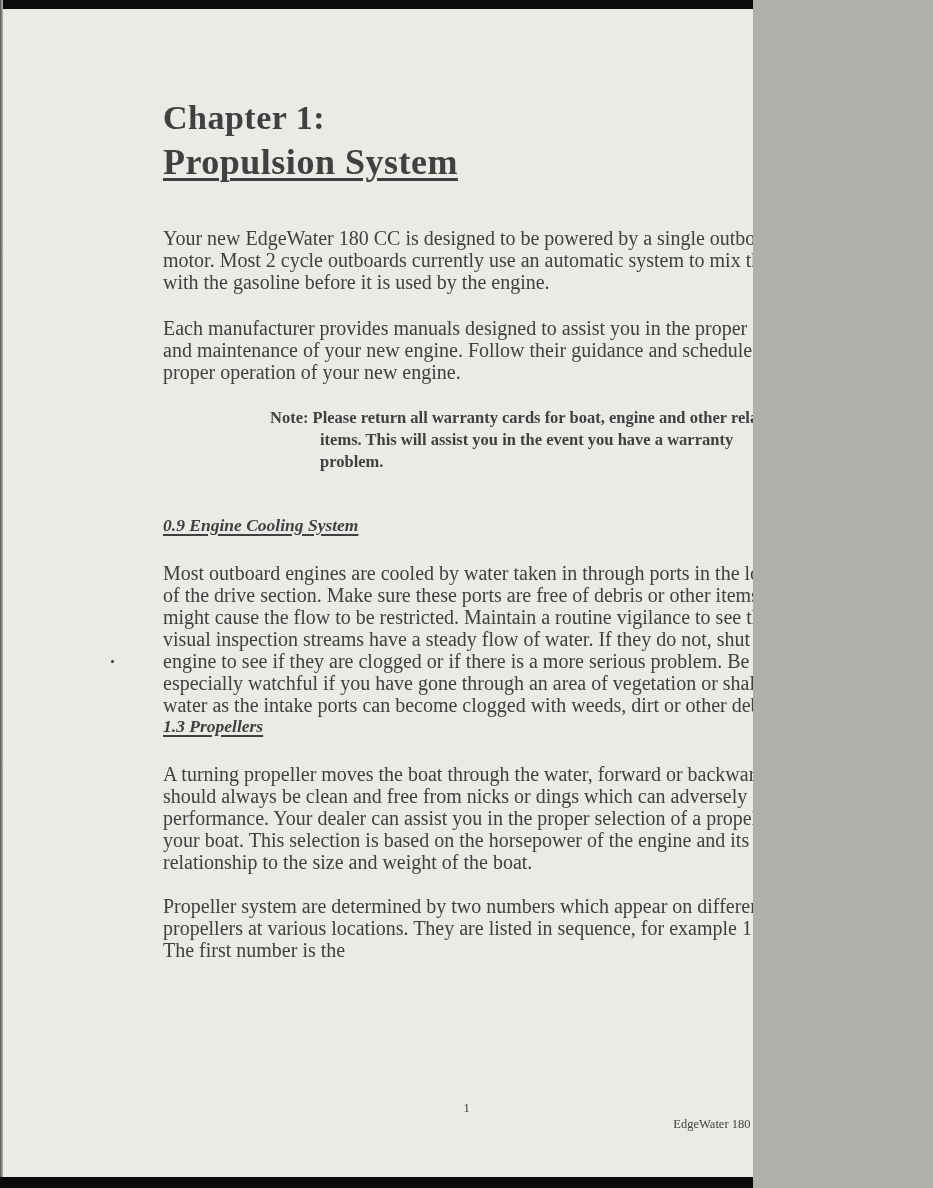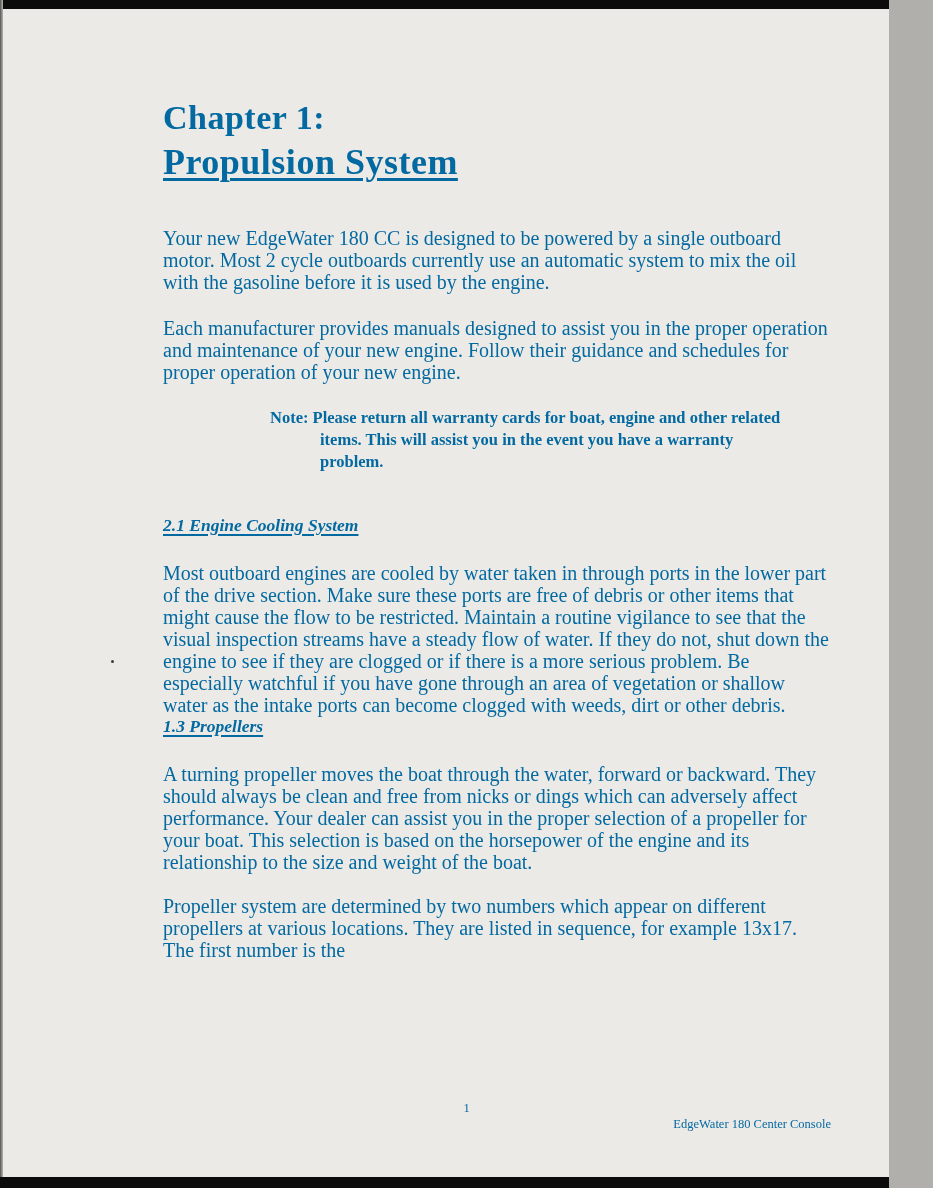--- a/index.html
+++ b/index.html
@@ -2,26 +2,26 @@
 <html><head>
 <meta charset="utf-8">
 <style>
   html, body {
     margin: 0;
     padding: 0;
     background: #b0afac;
   }
   .scan-page {
     position: relative;
-    width: 889px;
+    width: 753px;
     height: 1188px;
     background: #eceae6;
     overflow: hidden;
     font-family: "Liberation Serif", "DejaVu Serif", serif;
-    color: #0369a1;
+    color: #404040;
   }
   .scan-bar-top {
     position: absolute;
     top: 0; left: 0; right: 0;
     height: 9px;
     background: #0b0b0b;
   }
   .scan-bar-bottom {
     position: absolute;
     bottom: 0; left: 0; right: 0;
@@ -135,21 +135,21 @@
     </div>
 
 
     <p class="para p1">Your new EdgeWater 180 CC is designed to be powered by a single outboard motor. Most 2 cycle outboards currently use an automatic system to mix the oil with the gasoline before it is used by the engine.</p>
 
 
     <p class="para p2">Each manufacturer provides manuals designed to assist you in the proper operation and maintenance of your new engine. Follow their guidance and schedules for proper operation of your new engine.</p>
 
     <p class="note">Note: Please return all warranty cards for boat, engine and other related items. This will assist you in the event you have a warranty problem.</p>
 
-    <h3 class="section-heading h-cooling">2.1 Engine Cooling System</h3>
+    <h3 class="section-heading h-cooling">0.9 Engine Cooling System</h3>
 
     <p class="para p3">Most outboard engines are cooled by water taken in through ports in the lower part of the drive section. Make sure these ports are free of debris or other items that might cause the flow to be restricted. Maintain a routine vigilance to see that the visual inspection streams have a steady flow of water. If they do not, shut down the engine to see if they are clogged or if there is a more serious problem. Be especially watchful if you have gone through an area of vegetation or shallow water as the intake ports can become clogged with weeds, dirt or other debris.</p>
 
     <h3 class="section-heading h-prop">1.3 Propellers</h3>
 
     <p class="para p4">A turning propeller moves the boat through the water, forward or backward. They should always be clean and free from nicks or dings which can adversely affect performance. Your dealer can assist you in the proper selection of a propeller for your boat.  This selection is based on the horsepower of the engine and its relationship to the size and weight of the boat.</p>
 
     <p class="para p5">Propeller system are determined by two numbers which appear on different propellers at various locations. They are listed in sequence, for example 13x17. The first number is the</p>
 
   </div>

